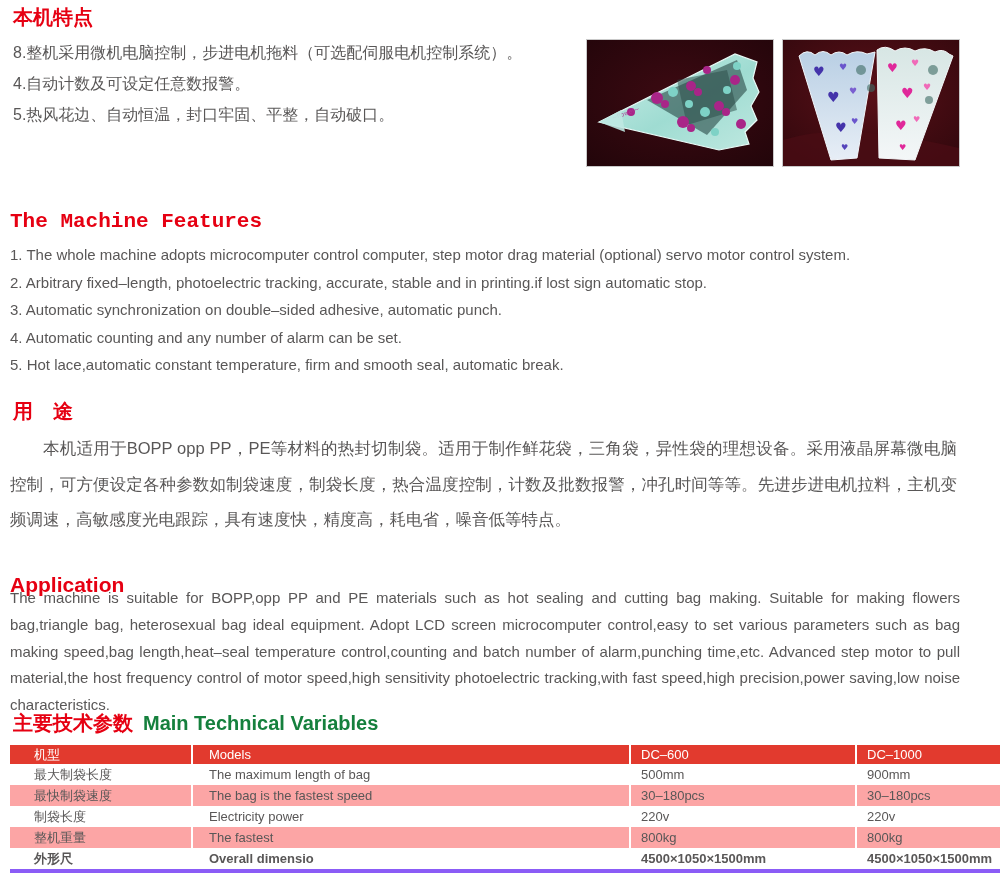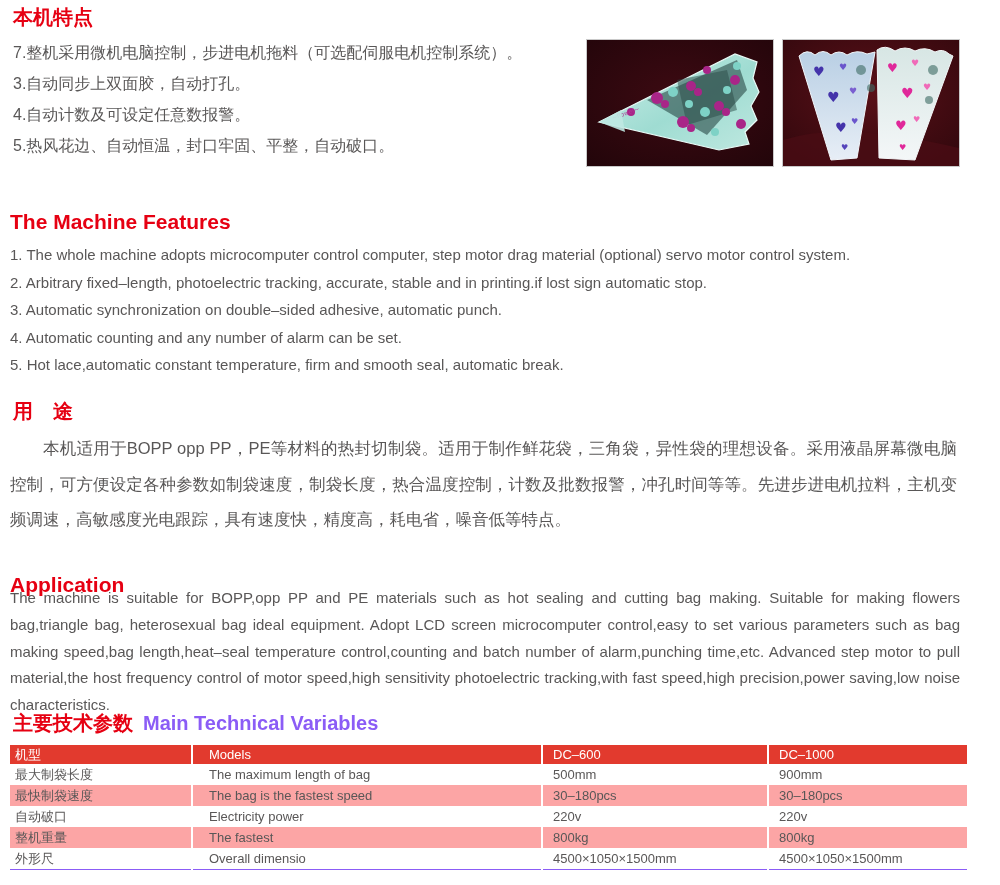--- a/index.html
+++ b/index.html
@@ -1,49 +1,48 @@
 <!DOCTYPE html>
 <html><head>
 <meta charset="utf-8">
 <style>
   html,body{margin:0;padding:0;background:#ffffff;}
   .page{
     position:relative;width:1000px;height:885px;background:#ffffff;overflow:hidden;
     font-family:"Liberation Sans","DejaVu Sans",sans-serif;color:#595757;
   }
   .red-heading{position:absolute;font-weight:bold;color:#e60012;font-size:21px;line-height:1.1;white-space:nowrap;}
-  .heading-en-part{color:#8b5cf6;margin-left:10px;}
+  .heading-en-part{color:#15803d;margin-left:10px;}
   .feature-list-cn{position:absolute;left:13px;top:37px;width:565px;font-size:16px;line-height:31px;}
   .feature-list-en{position:absolute;left:10px;top:241px;width:980px;font-size:15px;line-height:27.5px;}
   .feature-item{white-space:nowrap;}
   .body-para-cn{position:absolute;left:10px;top:431px;width:947px;font-size:16.5px;line-height:35.5px;text-align:justify;text-indent:2em;}
   .body-para-en{position:absolute;left:10px;top:585px;width:950px;font-size:15px;line-height:26.8px;text-align:justify;}
   .photo{position:absolute;border:1px solid #c9c9c9;background:#2b060d;}
   .photo svg{display:block;}
   .spec-table{position:absolute;left:10px;top:745px;width:947px;border-collapse:collapse;table-layout:fixed;font-size:13px;}
   .spec-table th{background:#e23a2e;color:#ffffff;font-weight:normal;text-align:left;height:19px;padding:0 0 0 10px;}
   .spec-table td{height:21px;padding:0 0 0 10px;color:#595757;}
-  .spec-table .c1{width:182px;padding-left:5px;}
-  .spec-table .c2{width:350px;padding-left:16px;}
+  .spec-table .c1{width:182px;padding-left:24px;}
+  .spec-table .c2{width:438px;padding-left:16px;}
   .spec-table .c3{width:226px;}
   .spec-table .c4{width:199px;}
   .spec-table th + th, .spec-table td + td{border-left:2px solid #ffffff;}
   .spec-table tr.alt td{background:#fca5a5;}
-  .spec-table tr:last-child td{border-bottom:1px solid #8b5cf6;}
+  .spec-table tr:last-child td{border-bottom:4px solid #8b5cf6;font-weight:bold;}
 </style>
 </head>
 <body>
 
 <div class="page">
 
   <div class="red-heading" style="left:13px;top:6px;font-size:20px;text-align:center;">本机特点</div>
 
   <div class="feature-list-cn">
-    <div class="feature-item">7.整机采用微机电脑控制，步进电机拖料（可选配伺服电机控制系统）。</div>
-    <div class="feature-item">3.自动同步上双面胶，自动打孔。</div>
+    <div class="feature-item">8.整机采用微机电脑控制，步进电机拖料（可选配伺服电机控制系统）。</div>
     <div class="feature-item">4.自动计数及可设定任意数报警。</div>
     <div class="feature-item">5.热风花边、自动恒温，封口牢固、平整，自动破口。</div>
   </div>
 
   <div class="photo" style="left:586px;top:39px;width:186px;height:126px;">
     <svg width="186" height="126" viewBox="0 0 186 126" xmlns="http://www.w3.org/2000/svg">
       <defs>
         <radialGradient id="bg1" cx="50%" cy="45%" r="75%">
           <stop offset="0%" stop-color="#3d0a12"></stop>
             <stop offset="100%" stop-color="#22050a"></stop>
@@ -127,21 +126,21 @@
       </g>
       <g fill="#3d6b64" opacity="0.6">
         <circle cx="78" cy="30" r="5"></circle>
           <circle cx="88" cy="48" r="4"></circle>
           <circle cx="150" cy="30" r="5"></circle>
           <circle cx="146" cy="60" r="4"></circle>
       </g>
     </svg>
   </div>
 
-  <div class="red-heading" style="left:10px;top:210px;">The Machine Features</div>
+  <div class="red-heading" style="left:10px;top:210px;font-family:Liberation Mono, monospace;">The Machine Features</div>
 
   <div class="feature-list-en">
     <div class="feature-item">1. The whole machine adopts microcomputer control computer, step motor drag material (optional) servo motor control system.</div>
     <div class="feature-item">2. Arbitrary fixed–length, photoelectric tracking, accurate, stable and in printing.if lost sign automatic stop.</div>
     <div class="feature-item">3. Automatic synchronization on double–sided adhesive, automatic punch.</div>
     <div class="feature-item">4. Automatic counting and any number of alarm can be set.</div>
     <div class="feature-item">5. Hot lace,automatic constant temperature, firm and smooth seal, automatic break.</div>
   </div>
 
   <div class="red-heading" style="left:13px;top:400px;font-size:20px;">用　途</div>
@@ -176,21 +175,21 @@
         <td class="c3">500mm</td>
         <td class="c4">900mm</td>
       </tr>
       <tr class="alt">
         <td class="c1">最快制袋速度</td>
         <td class="c2">The bag is the fastest speed</td>
         <td class="c3">30–180pcs</td>
         <td class="c4">30–180pcs</td>
       </tr>
       <tr>
-        <td class="c1">自动破口</td>
+        <td class="c1">制袋长度</td>
         <td class="c2">Electricity power</td>
         <td class="c3">220v</td>
         <td class="c4">220v</td>
       </tr>
       <tr class="alt">
         <td class="c1">整机重量</td>
         <td class="c2">The fastest</td>
         <td class="c3">800kg</td>
         <td class="c4">800kg</td>
       </tr>

